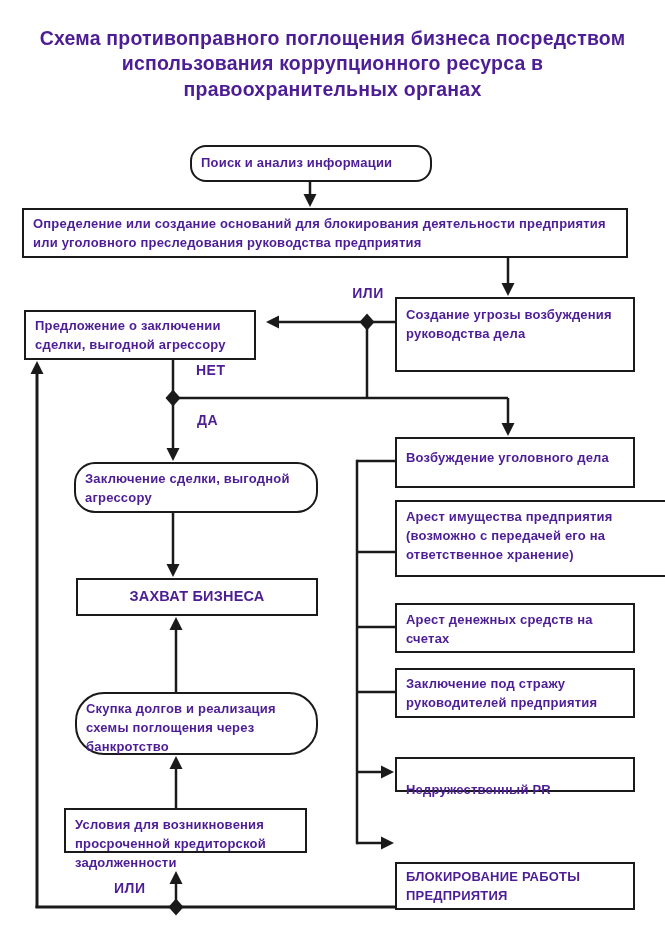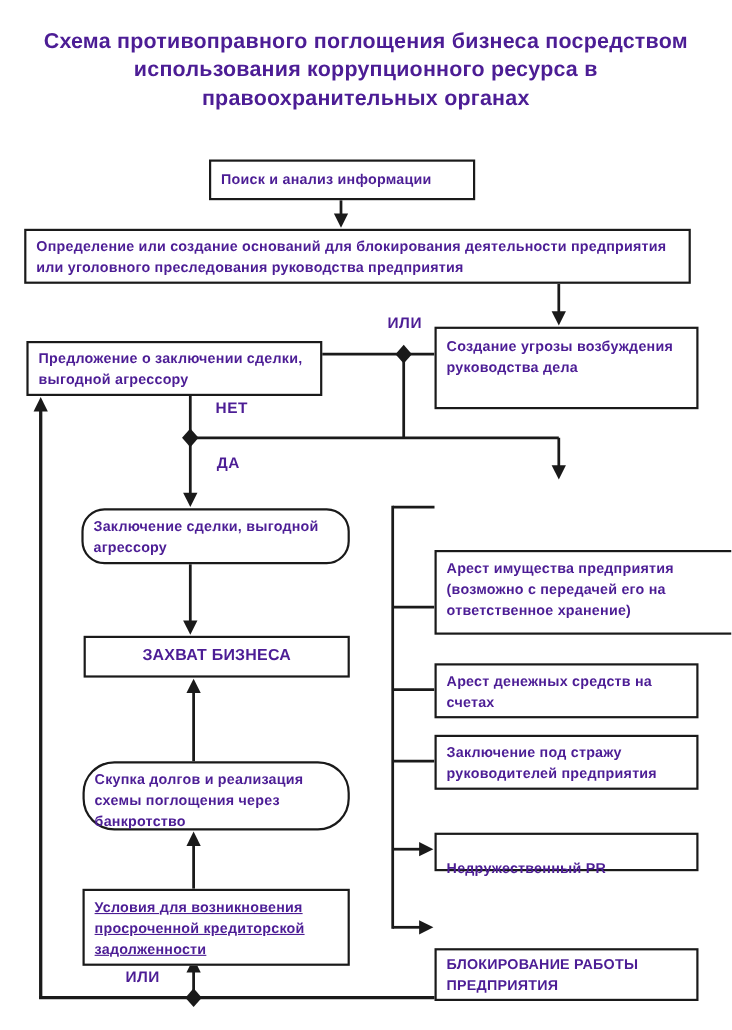--- a/index.html
+++ b/index.html
@@ -132,36 +132,37 @@
       <line x1="357" y1="552" x2="395" y2="552" stroke-width="2.5"></line>
       <line x1="357" y1="627" x2="395" y2="627" stroke-width="2.5"></line>
       <line x1="357" y1="692" x2="395" y2="692" stroke-width="2.5"></line>
       <line x1="357" y1="772" x2="383" y2="772" stroke-width="2.5"></line>
       <polygon points="394,772 381,765.5 381,778.5"></polygon>
       <line x1="357" y1="843" x2="383" y2="843" stroke-width="2.5"></line>
       <polygon points="394,843 381,836.5 381,849.5"></polygon>
     </g>
   </svg>
 
-  <div class="node" style="left:190px; top:145px; width:242px; height:37px;">Поиск и анализ информации</div>
+  <div class="node" style="left:190px; top:145px; width:242px; height:37px;border-radius:16px;">Поиск и анализ информации</div>
 
   <div class="node" style="left:22px; top:208px; width:606px; height:50px; padding-top:5px;">Определение или создание оснований для блокирования деятельности предприятия или уголовного преследования руководства предприятия</div>
 
   <div class="node" style="left:395px; top:297px; width:240px; height:75px;">Создание угрозы возбуждения руководства дела</div>
 
-  <div class="node" style="left:24px; top:310px; width:269px; height:50px; padding-top:5px;">Предложение о заключении сделки, выгодной агрессору</div>
+  <div class="node" style="left:24px; top:310px; width:232px; height:50px; padding-top:5px;">Предложение о заключении сделки, выгодной агрессору</div>
 
   <div class="node" style="left:74px; top:462px; width:244px; height:51px; padding-top:6px;border-radius:21px;">Заключение сделки, выгодной агрессору</div>
 
   <div class="node center" style="left:76px; top:578px; width:242px; height:38px;">ЗАХВАТ БИЗНЕСА</div>
 
   <div class="node" style="left:75px; top:692px; width:243px; height:63px; padding-top:6px;border-radius:29px;">Скупка долгов и реализация схемы поглощения через банкротство</div>
 
-  <div class="node" style="left:75px; top:808px; width:243px; height:70px; padding-top:6px;text-decoration:underline;">Условия для возникновения просроченной кредиторской задолженности</div>
+  <div class="node" style="left:64px; top:808px; width:243px; height:45px; padding-top:6px;">Условия для возникновения просроченной кредиторской задолженности</div>
 
+  <div class="node" style="left:395px; top:437px; width:240px; height:51px; padding-top:10px;">Возбуждение уголовного дела</div>
 
   <div class="node" style="left:395px; top:500px; width:288px; height:77px; padding-top:6px;">Арест имущества предприятия (возможно с передачей его на ответственное хранение)</div>
 
   <div class="node" style="left:395px; top:603px; width:240px; height:50px; padding-top:6px;">Арест денежных средств на счетах</div>
 
   <div class="node" style="left:395px; top:668px; width:240px; height:50px; padding-top:5px;">Заключение под стражу руководителей предприятия</div>
 
   <div class="node" style="left:395px; top:757px; width:240px; height:35px; padding-top:22px;">Недружественный PR</div>
 
   <div class="node" style="left:395px; top:820px; width:240px; height:48px; padding-top:4px;margin-top:42px;">БЛОКИРОВАНИЕ РАБОТЫ ПРЕДПРИЯТИЯ</div>

